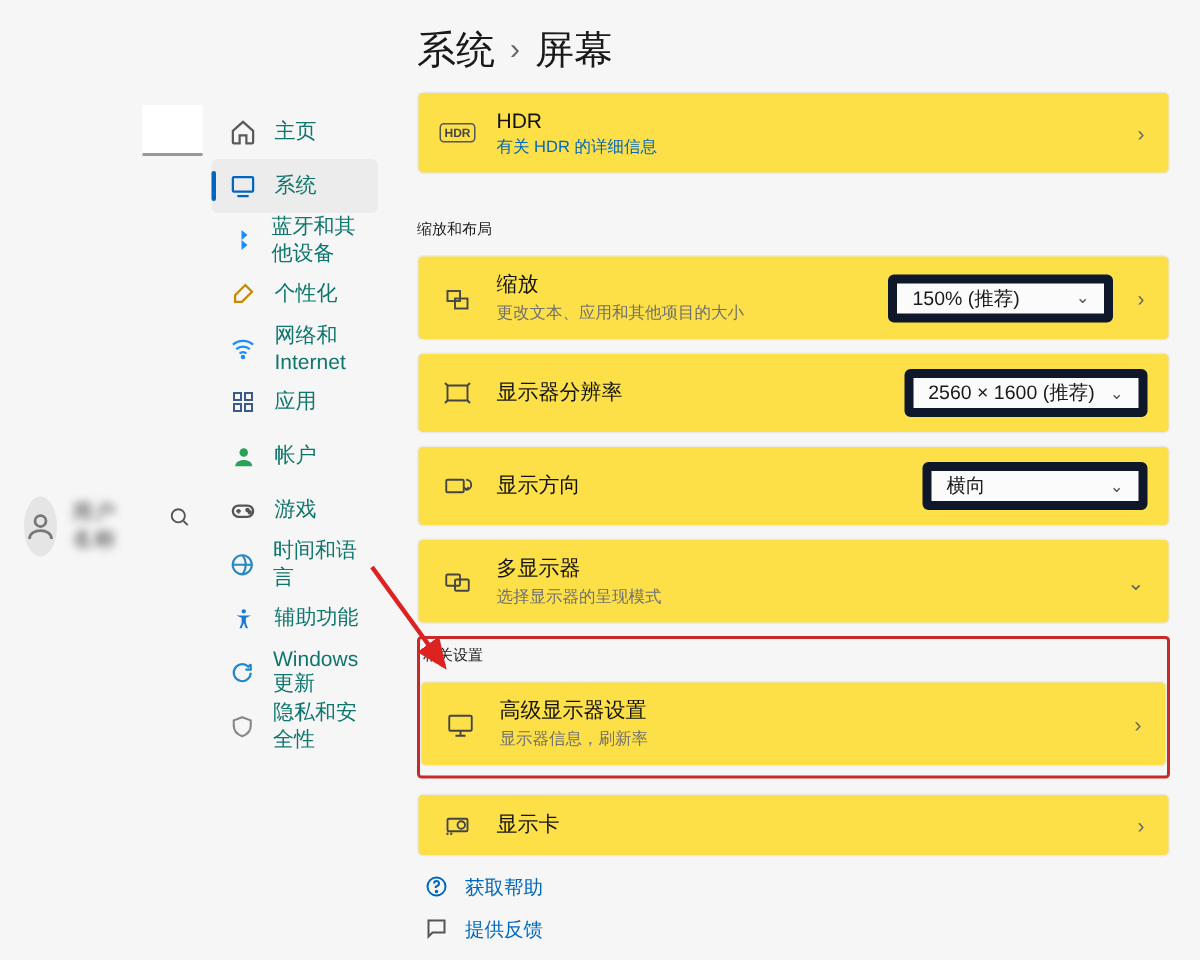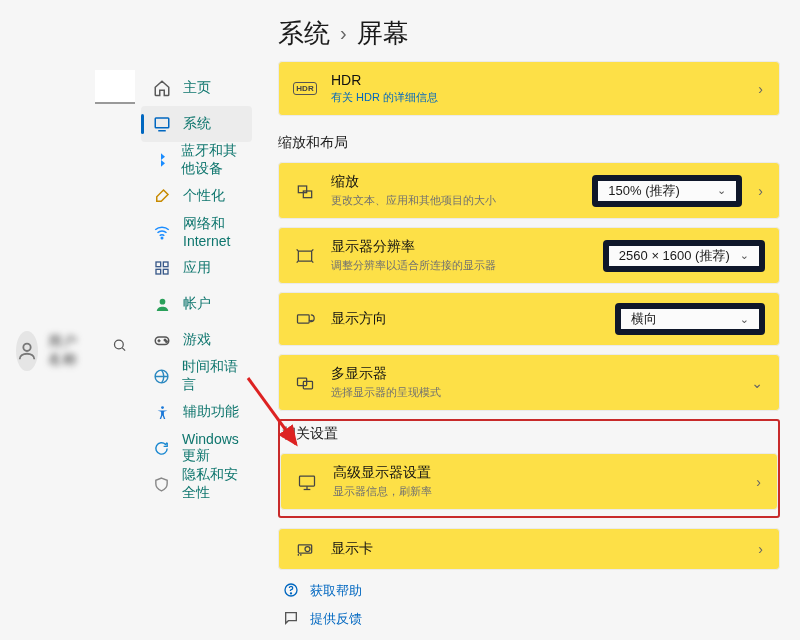--- a/index.html
+++ b/index.html
@@ -76,21 +76,21 @@
   .card .csub { font-size: 11px; color: #707070; margin-top: 2px; }
   .card .csub.link { color: #0067c0; }
   .card .chev { color: #666; font-size: 14px; padding: 0 2px; }
   .combo {
     border: 6px solid #0f172a; border-radius: 4px; background:#fbfbfb;
     height: 32px; min-width: 150px; padding: 0 10px;
     display:flex; align-items:center; justify-content:space-between; gap:10px;
     font-size: 13px;
   }
   .combo .dd { color:#555; font-size:11px; }
-  .section-title { font-size: 14px; font-weight: 500; margin: 18px 0 10px; font-family: Liberation Serif, serif; }
+  .section-title { font-size: 10px; font-weight: 500; margin: 30px 0 10px; font-family: Liberation Serif, serif; }
   .highlight-box {
     border: 2px solid #c82a2a; border-radius: 3px;
     padding-bottom: 6px; margin-bottom: 10px;
   }
   .highlight-box .section-title { padding-left: 2px; margin-top: 4px; }
   .links { margin-top: 12px; display:flex; flex-direction:column; gap:10px; padding-left: 4px; }
   .link-row { display:flex; gap:10px; font-size:13px; color:#0067c0; cursor:pointer; }
   .link-row .licon { color:#0067c0; width:18px; display:flex; justify-content:center; }
   
   .arrow {
@@ -276,21 +276,20 @@
           <svg width="20" height="20" viewBox="0 0 24 24" fill="none" stroke="#444" stroke-width="1.5">
             <rect x="4" y="6" width="16" height="12" rx="1"></rect>
             <line x1="4" y1="6" x2="2" y2="4"></line>
             <line x1="20" y1="6" x2="22" y2="4"></line>
             <line x1="4" y1="18" x2="2" y2="20"></line>
             <line x1="20" y1="18" x2="22" y2="20"></line>
           </svg>
         </div>
       <div class="ctext">
         <div class="ctitle">显示器分辨率</div>
-        <div class="csub">调整分辨率以适合所连接的显示器</div>
       </div>
       <div class="combo">
         <span>2560 × 1600 (推荐)</span>
         <span class="dd">⌄</span>
       </div>
     </div>
 
     <div class="card">
       <div class="cicon">
           <svg width="20" height="20" viewBox="0 0 24 24" fill="none" stroke="#444" stroke-width="1.5">

